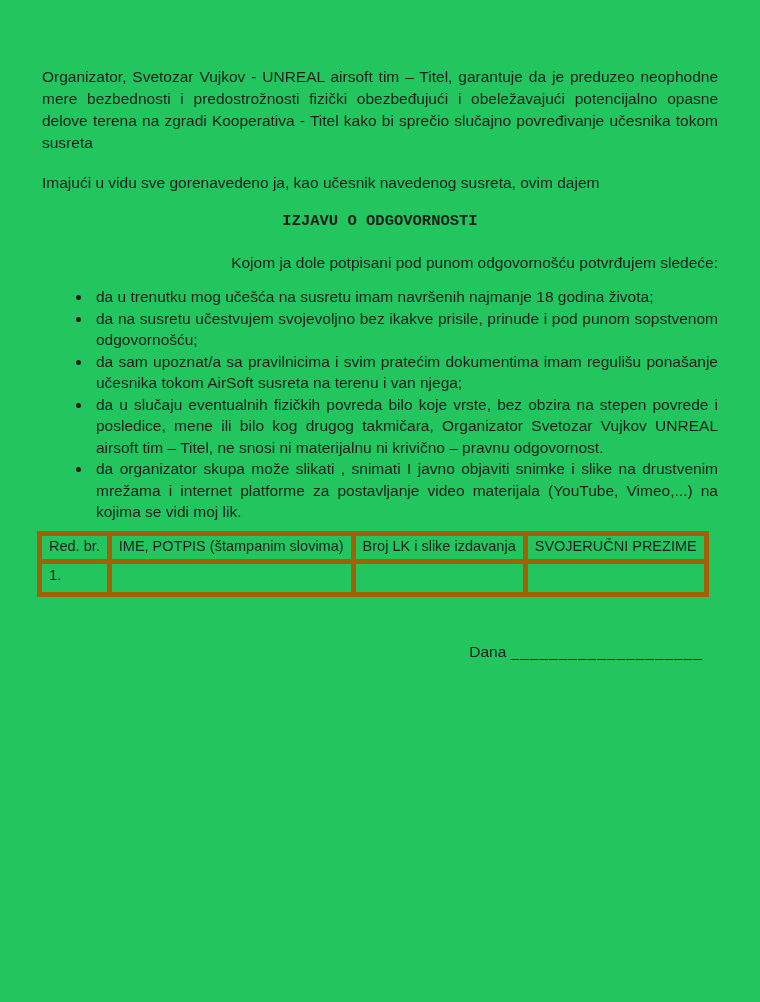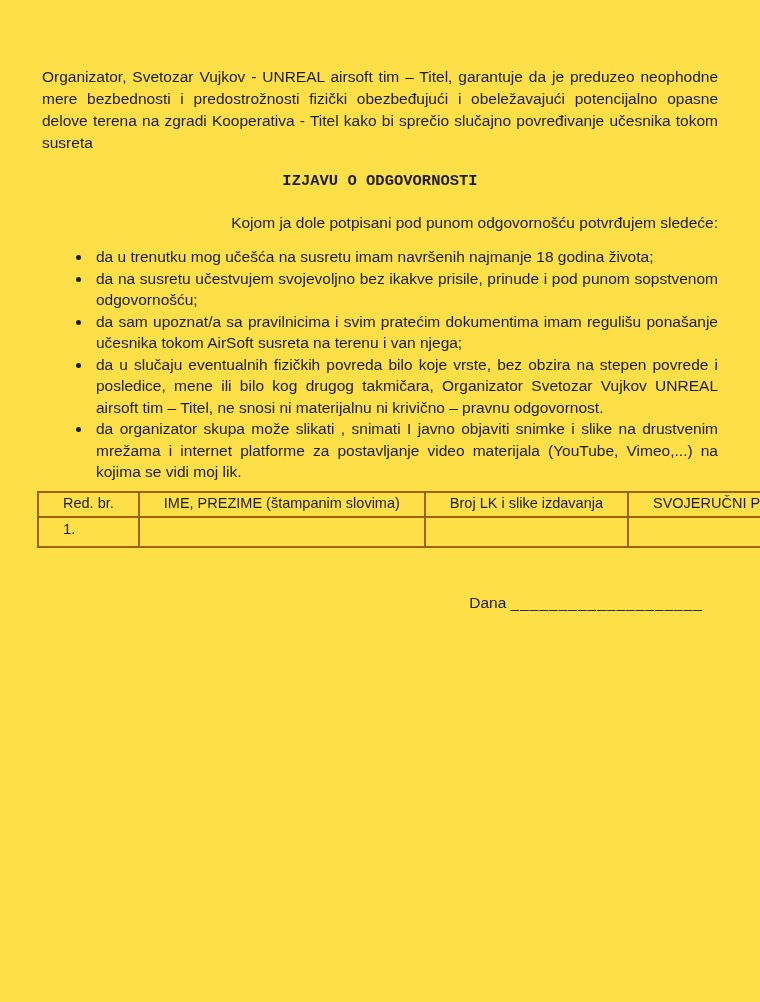--- a/index.html
+++ b/index.html
@@ -1,20 +1,20 @@
 <!DOCTYPE html>
 <html><head>
 <meta charset="utf-8">
 <style>
   html, body { margin: 0; padding: 0; background: #e8e8e8; }
   .page {
     position: relative;
     width: 760px;
     height: 1002px;
-    background: #fde047;
+    background: #22c55e;
     font-family: "Liberation Sans", "DejaVu Sans", sans-serif;
     color: #1d1d1d;
     overflow: hidden;
     margin: 0 auto;
   }
   .content {
     position: absolute;
     left: 42px;
     top: 66px;
     width: 676px;
@@ -52,26 +52,26 @@
     text-align: justify;
     padding-left: 4px;
   }
   table.sign-table {
     border-collapse: collapse;
     margin: 8px 0 0 -5px;
     table-layout: fixed;
   }
   table.sign-table th,
   table.sign-table td {
-    border: 2px solid #a16207;
+    border: 5px solid #a16207;
     font-size: 14.5px;
     font-weight: normal;
     text-align: left;
     vertical-align: top;
-    padding: 2px 24px;
+    padding: 2px 7px;
     overflow: hidden;
     white-space: nowrap;
   }
   table.sign-table th { height: 19px; }
   table.sign-table td { height: 24px; font-size: 15px; }
   .col-num  { width: 41px; }
   .col-name { width: 209px; }
   .col-id   { width: 143px; }
   .col-sig  { width: 117px; }
   .date-line {
@@ -84,20 +84,21 @@
   .date-line .blank { letter-spacing: 1px; text-align: right; }
 </style>
 </head>
 <body>
 
 <div class="page">
   <div class="content">
 
     <p class="para">Organizator, Svetozar Vujkov - UNREAL airsoft tim – Titel, garantuje da je preduzeo neophodne mere bezbednosti i predostrožnosti fizički obezbeđujući i obeležavajući potencijalno opasne delove terena na zgradi Kooperativa - Titel kako bi sprečio slučajno povređivanje učesnika tokom susreta</p>
 
+    <p class="para lead-in">Imajući u vidu sve gorenavedeno ja, kao učesnik navedenog susreta, ovim dajem</p>
 
     <h1 class="doc-title">IZJAVU O ODGOVORNOSTI</h1>
 
     <p class="para statement">Kojom ja dole potpisani pod punom odgovornošću potvrđujem sledeće:</p>
 
     <ul class="bullets">
       <li>da u trenutku mog učešća na susretu imam navršenih najmanje 18 godina života;</li>
       <li>da na susretu učestvujem svojevoljno bez ikakve prisile, prinude i pod punom sopstvenom odgovornošću;</li>
       <li>da sam upoznat/a sa pravilnicima i svim pratećim dokumentima imam regulišu ponašanje učesnika tokom AirSoft susreta na terenu i van njega;</li>
       <li>da u slučaju eventualnih fizičkih povreda bilo koje vrste, bez obzira na stepen povrede i posledice, mene ili bilo kog drugog takmičara, Organizator Svetozar Vujkov UNREAL airsoft tim – Titel, ne snosi ni materijalnu ni krivično – pravnu odgovornost.</li>
@@ -107,21 +108,21 @@
     <table class="sign-table">
       <colgroup>
         <col class="col-num">
         <col class="col-name">
         <col class="col-id">
         <col class="col-sig">
       </colgroup>
       <thead>
         <tr>
           <th>Red. br.</th>
-          <th>IME, PREZIME (štampanim slovima)</th>
+          <th>IME, POTPIS (štampanim slovima)</th>
           <th>Broj LK i slike izdavanja</th>
           <th>SVOJERUČNI PREZIME</th>
         </tr>
       </thead>
       <tbody>
         <tr>
           <td>1.</td>
           <td></td>
           <td></td>
           <td></td>

